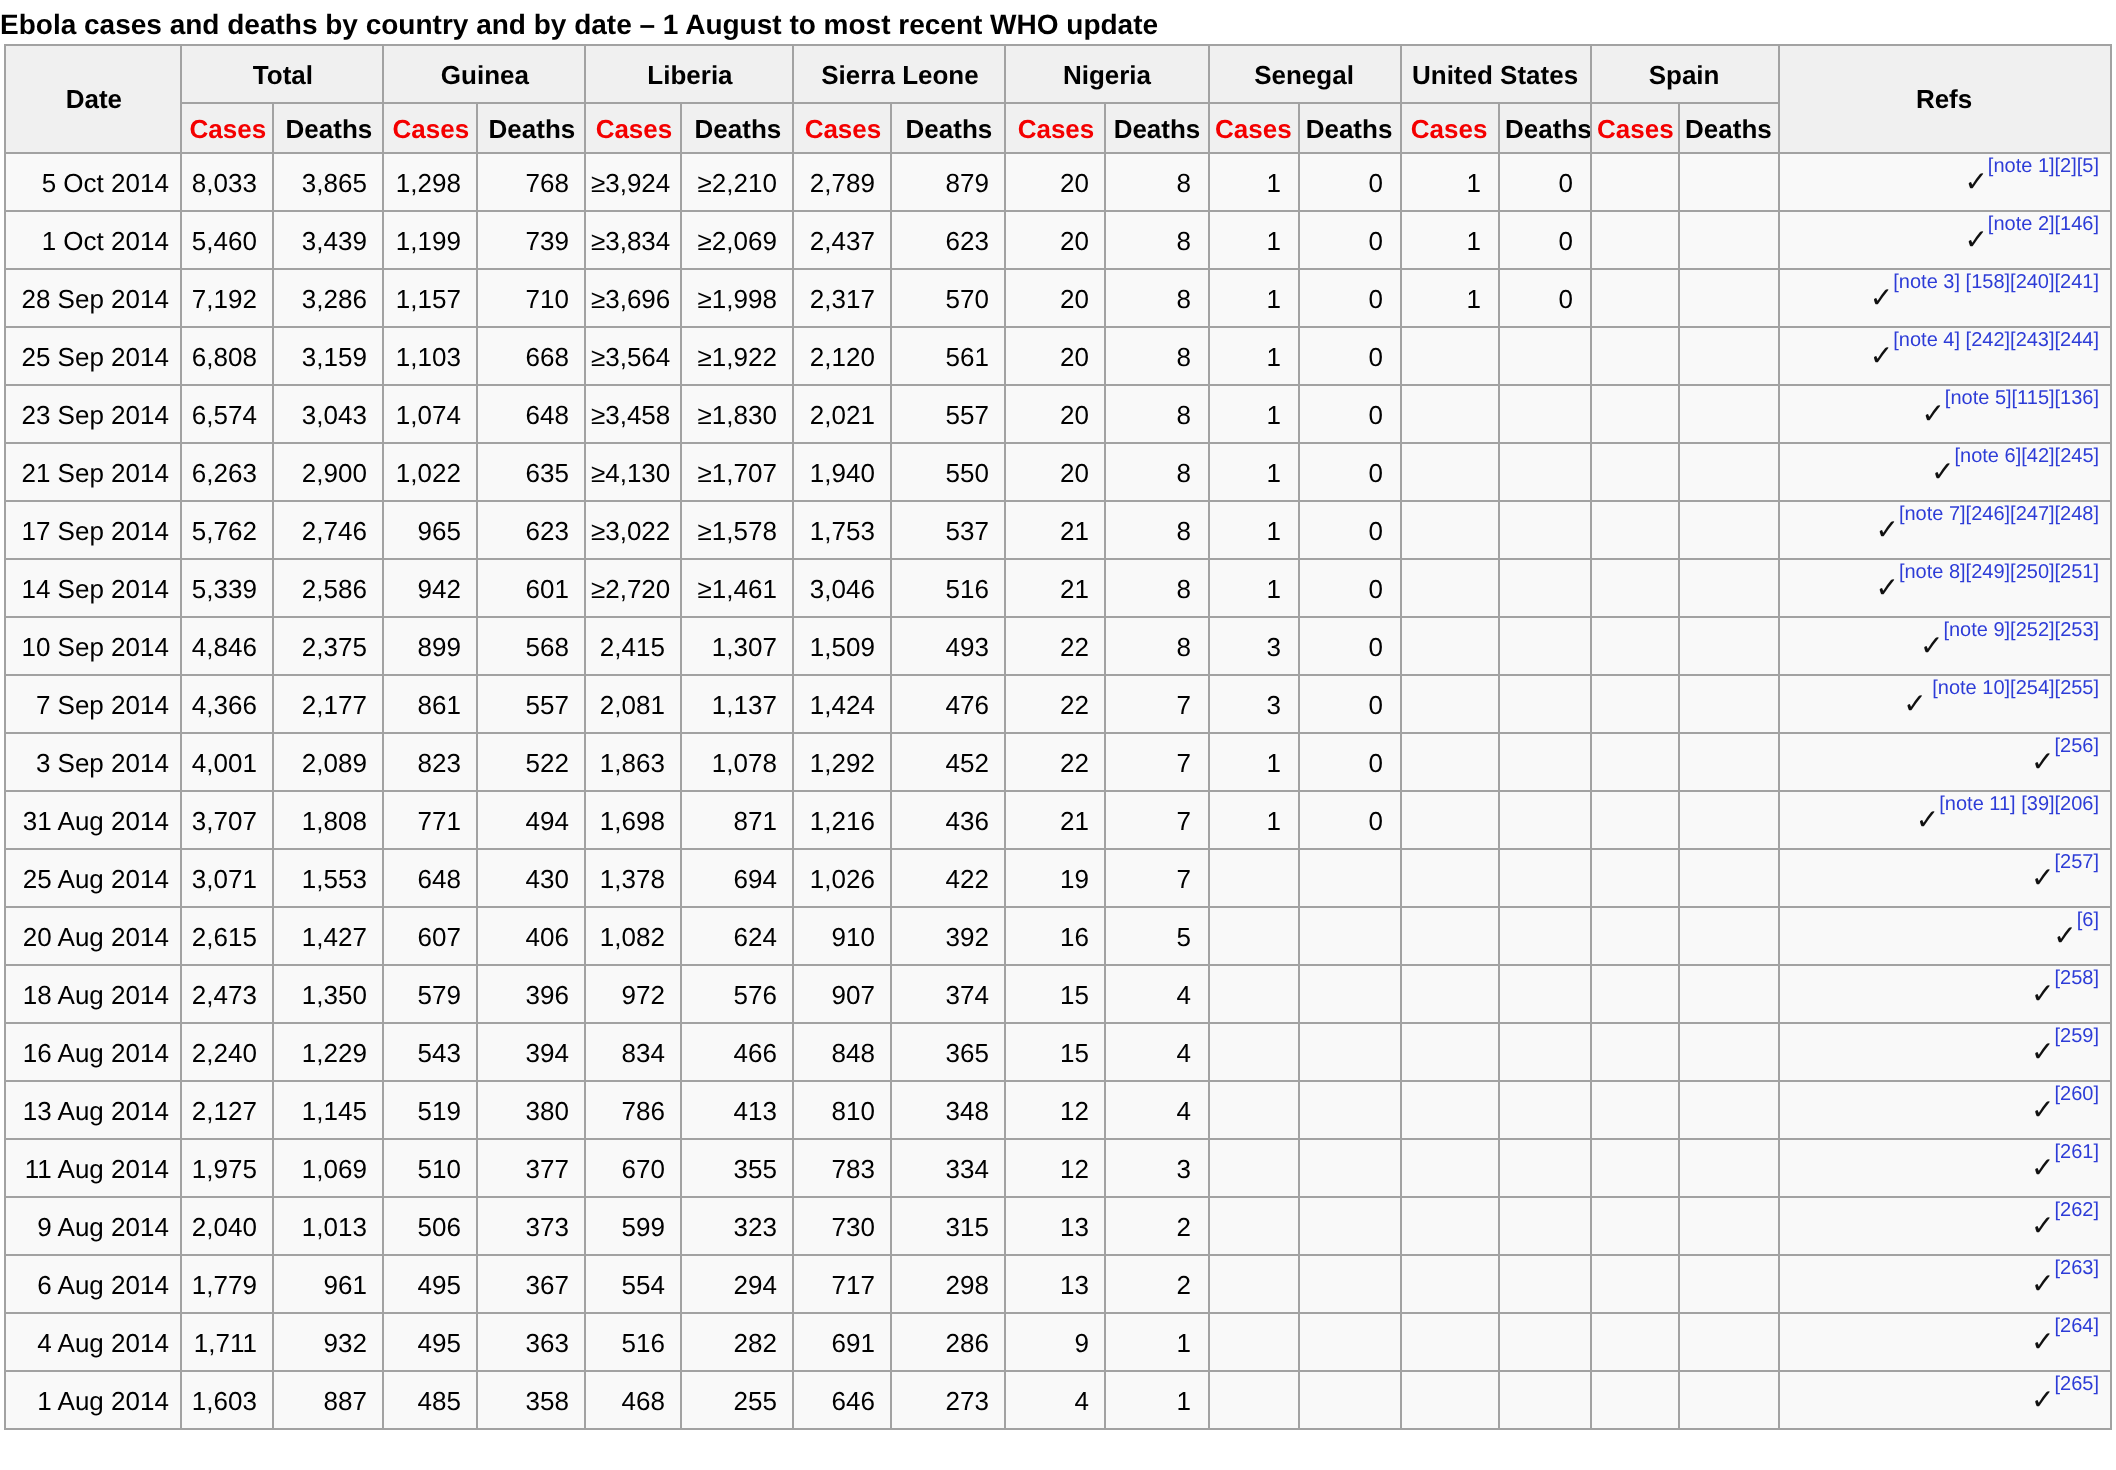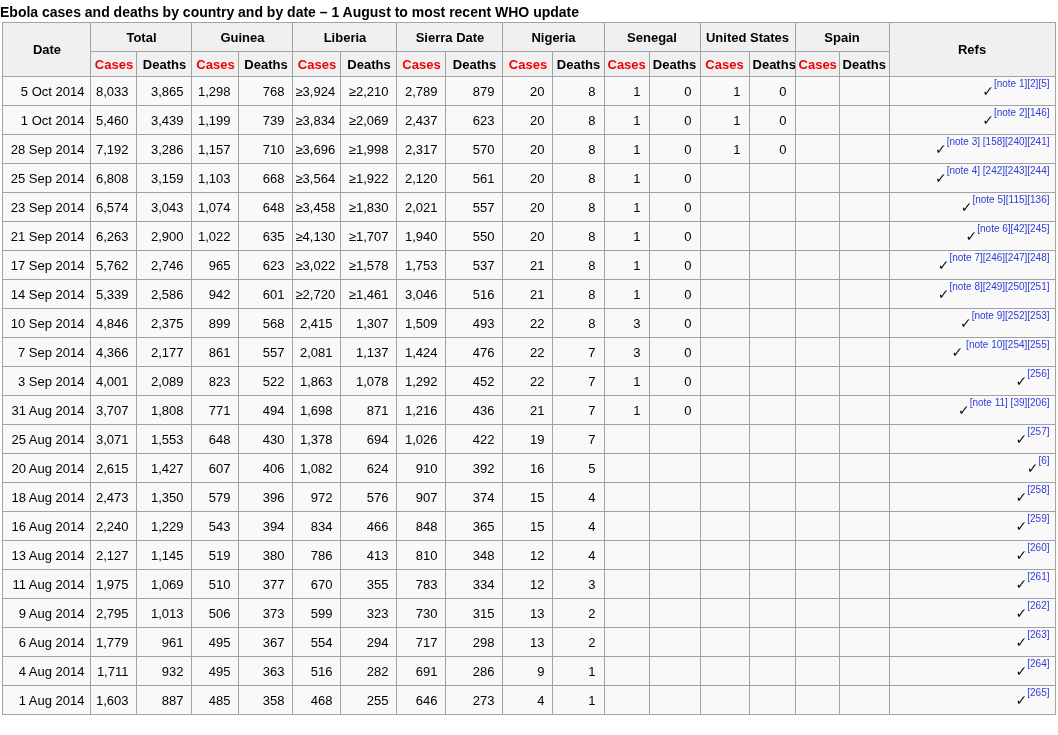--- a/index.html
+++ b/index.html
@@ -87,21 +87,21 @@
     <col style="width:44px">
       <col style="width:50px">
       <col style="width:166px">
   </colgroup>
   <thead>
     <tr class="top-row" id="hrow1">
         <th rowspan="2">Date</th>
         <th colspan="2">Total</th>
         <th colspan="2">Guinea</th>
         <th colspan="2">Liberia</th>
-        <th colspan="2">Sierra Date</th>
+        <th colspan="2">Sierra Leone</th>
         <th colspan="2">Nigeria</th>
         <th colspan="2">Senegal</th>
         <th colspan="2">United States</th>
         <th colspan="2">Spain</th>
         <th rowspan="2">Refs</th>
       </tr>
     <tr class="sub-row" id="hrow2">
         <th class="cases-th">Cases</th>
         <th>Deaths</th>
         <th class="cases-th">Cases</th>
@@ -476,21 +476,21 @@
         <td class="num-cell"></td>
         <td class="num-cell"></td>
         <td class="num-cell"></td>
         <td class="num-cell"></td>
         <td class="num-cell"></td>
         <td class="num-cell"></td>
         <td class="refs-cell"><span class="check">✓</span><sup class="reflinks">[261]</sup></td>
       </tr>
       <tr>
         <td class="date-cell">9 Aug 2014</td>
-        <td class="num-cell">2,795</td>
+        <td class="num-cell">2,040</td>
         <td class="num-cell">1,013</td>
         <td class="num-cell">506</td>
         <td class="num-cell">373</td>
         <td class="num-cell">599</td>
         <td class="num-cell">323</td>
         <td class="num-cell">730</td>
         <td class="num-cell">315</td>
         <td class="num-cell">13</td>
         <td class="num-cell">2</td>
         <td class="num-cell"></td>

